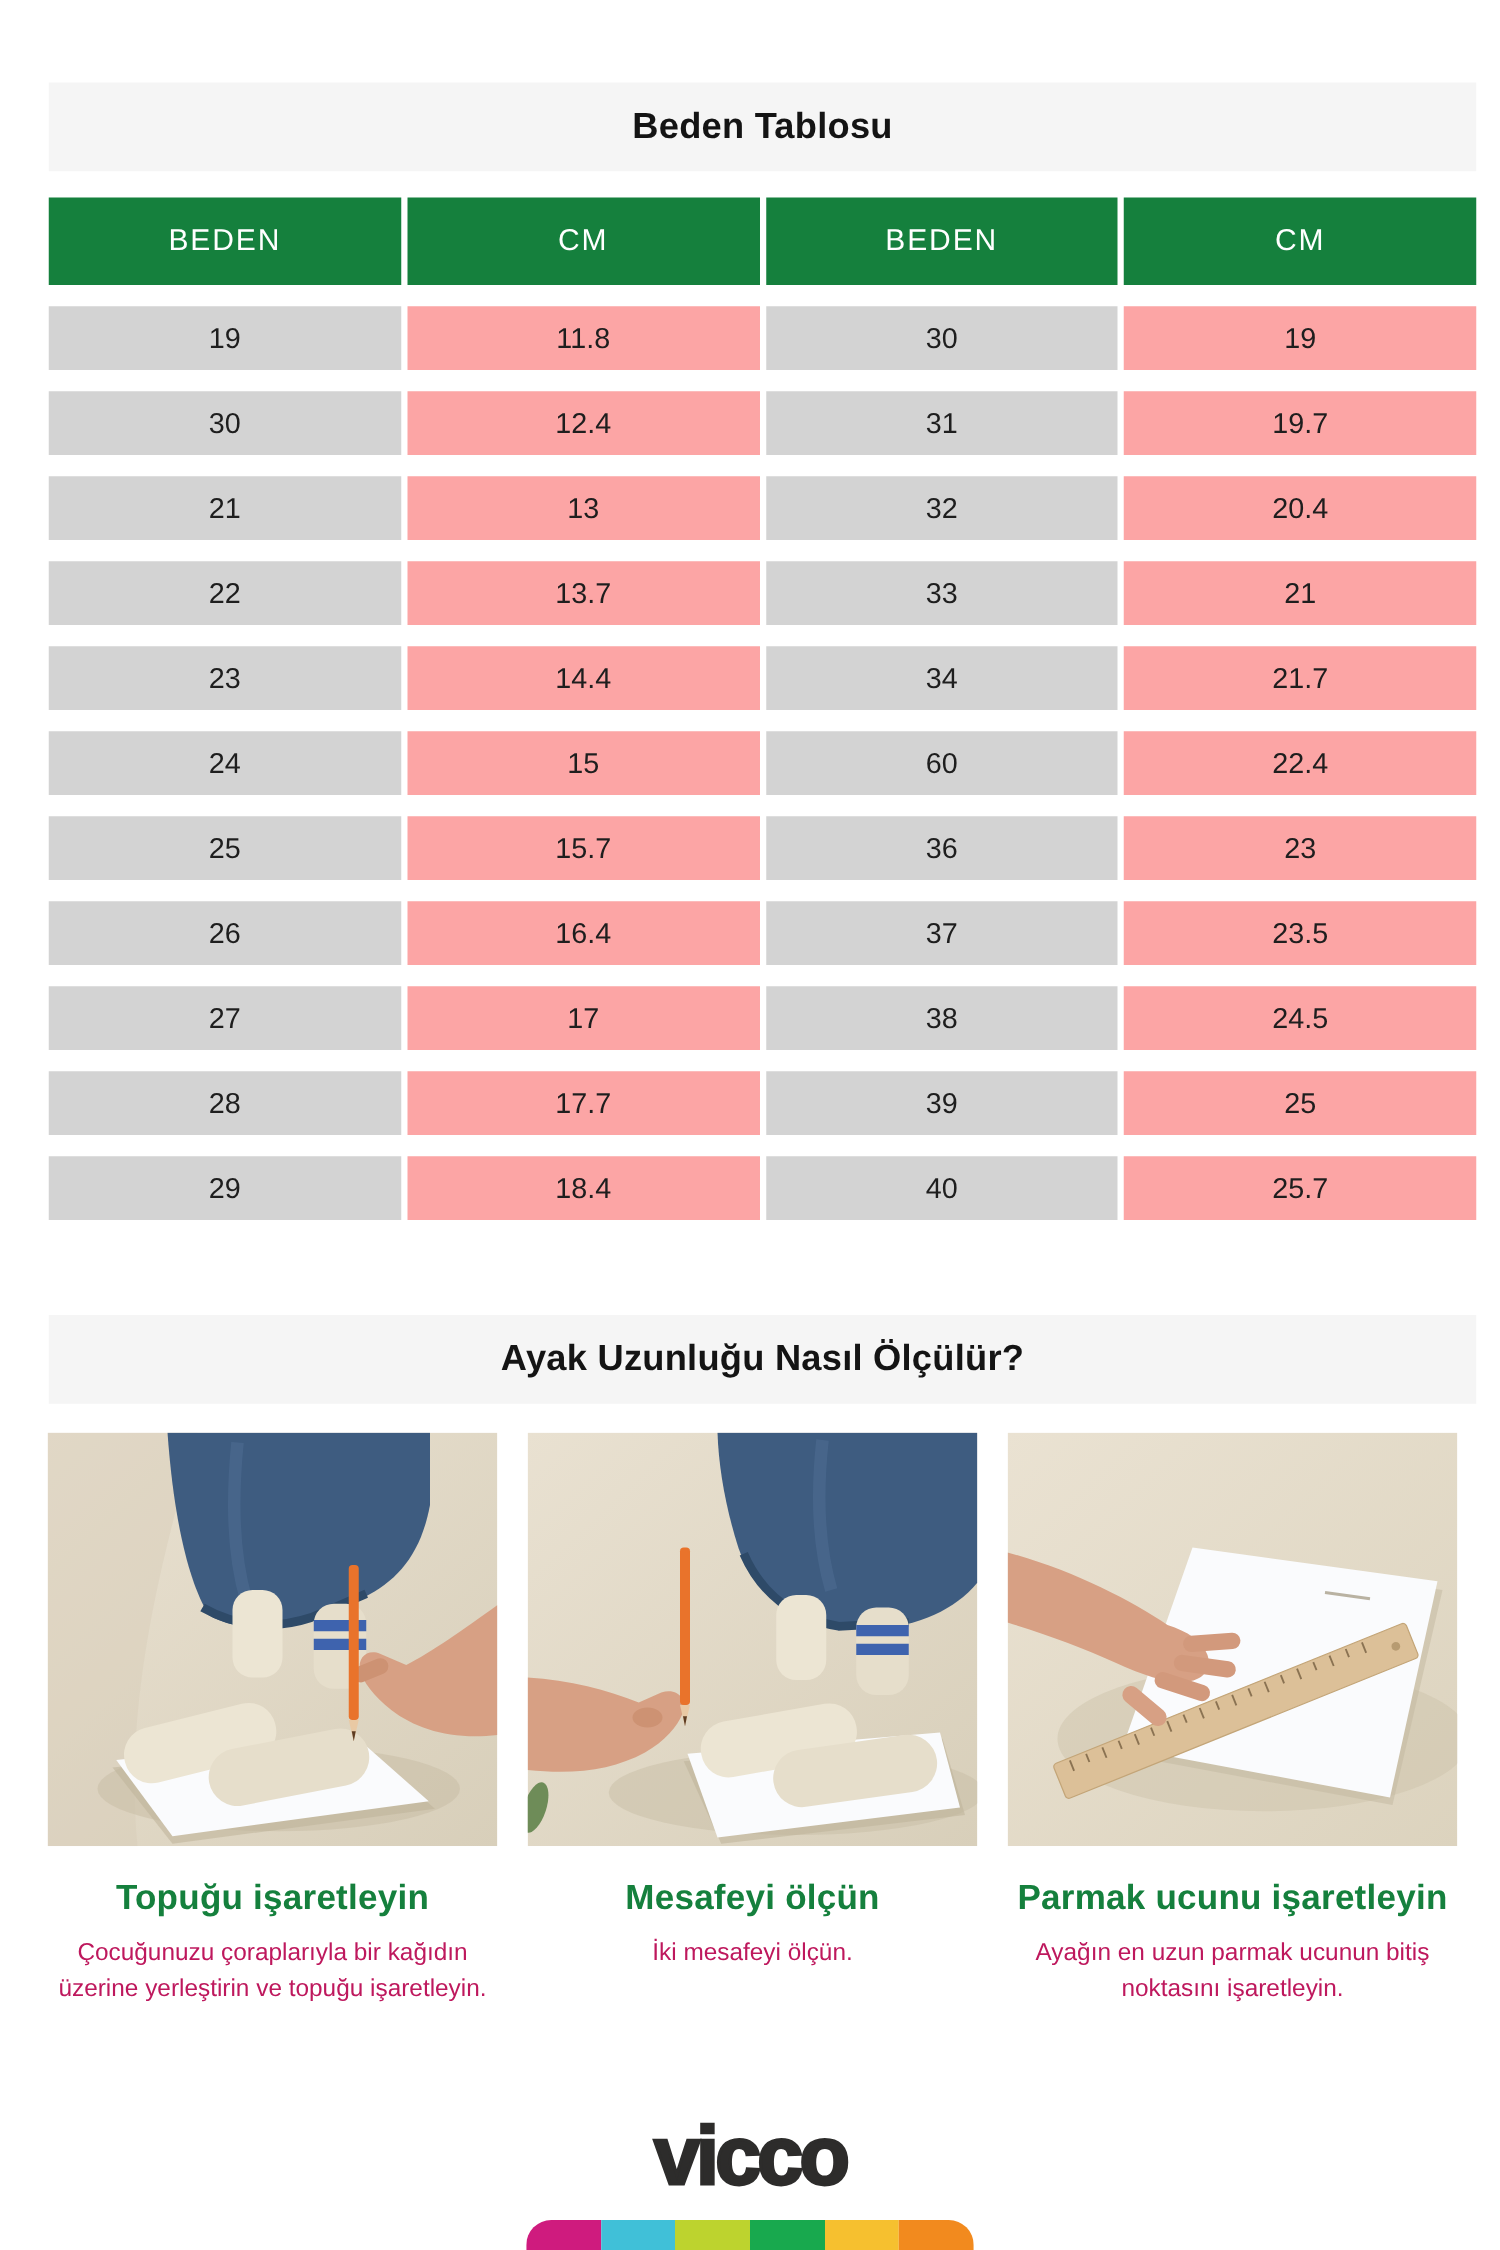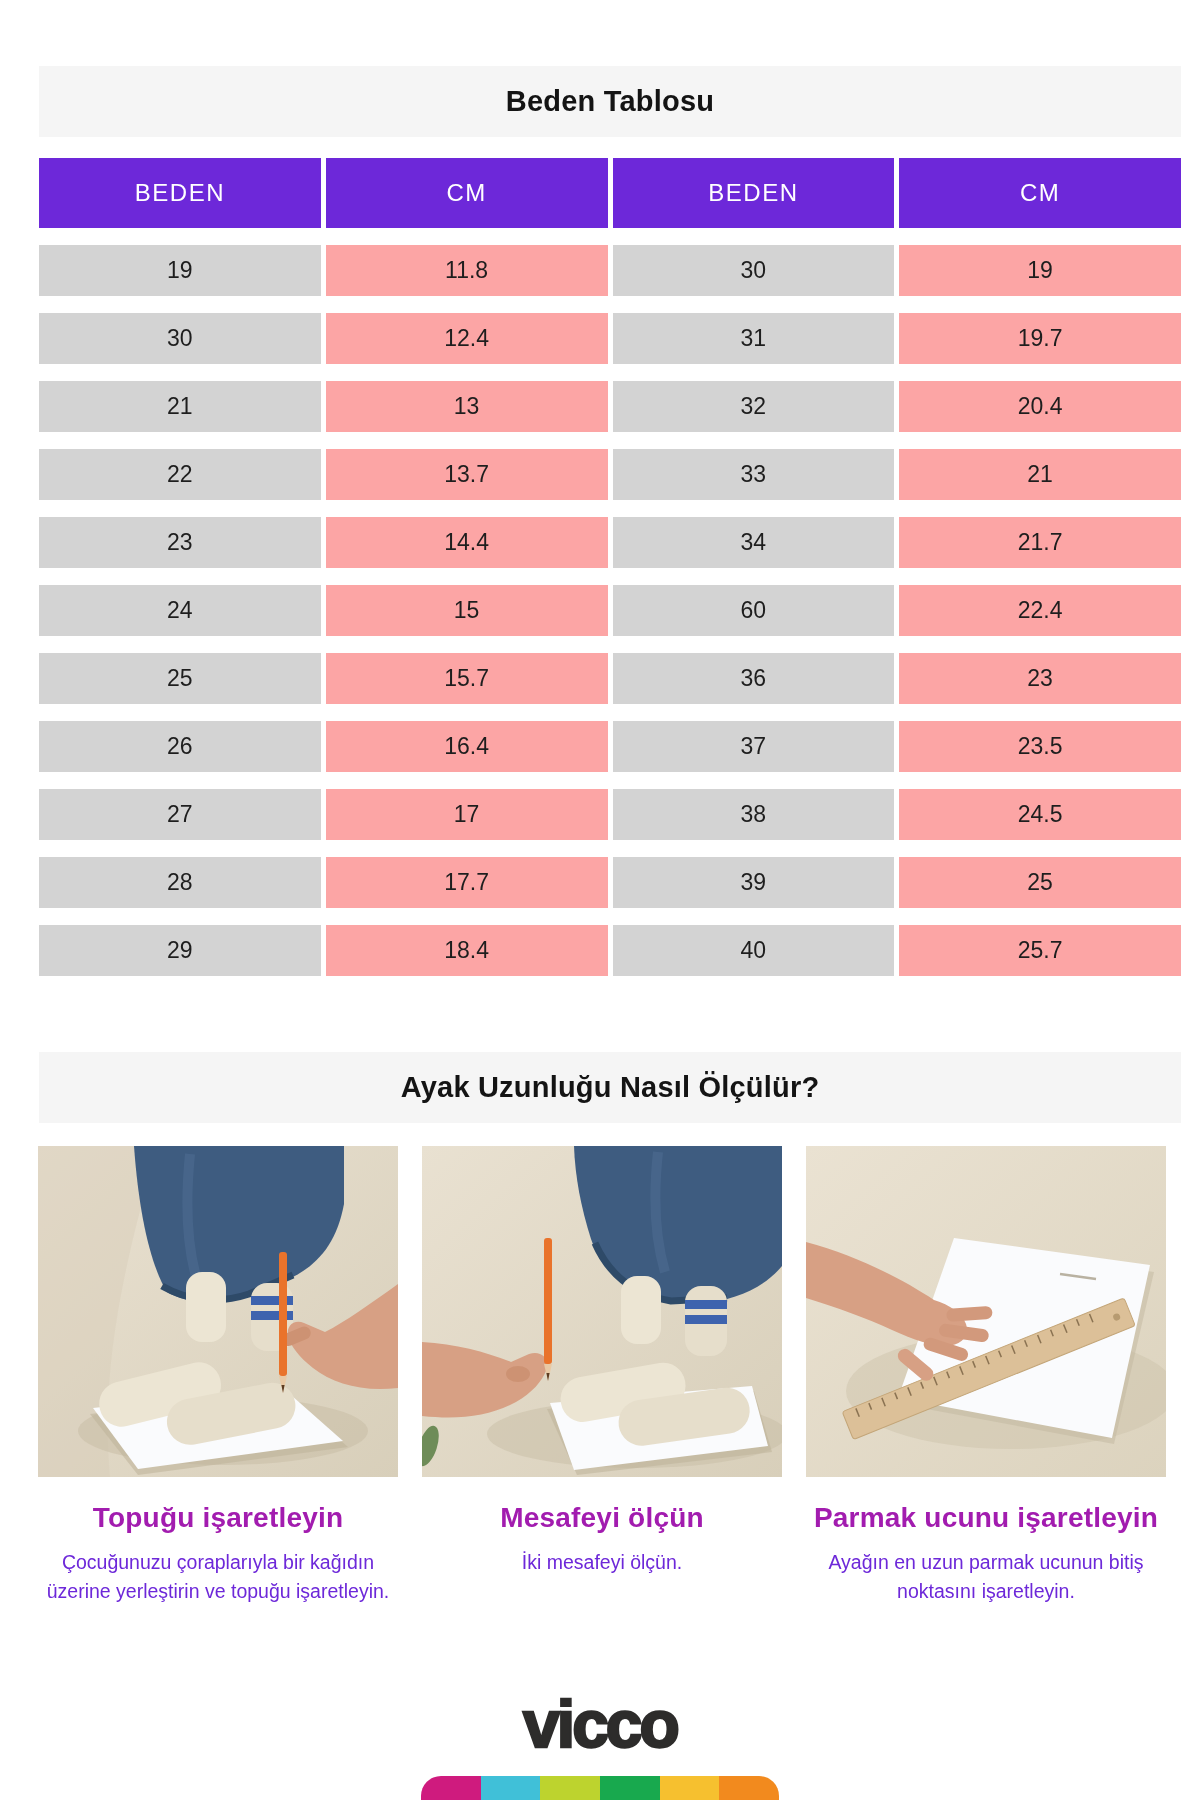--- a/index.html
+++ b/index.html
@@ -21,21 +21,21 @@
   .section-band { top:1052px; }
 
   
   .size-table {
     position:absolute; left:39px; top:158px; width:1142px;
     display:grid; grid-template-columns:repeat(4,1fr);
     grid-template-rows:70px repeat(11,64px);
     column-gap:5px; row-gap:4px;
   }
   .size-table .th {
-    background:#6d28d9; color:#ffffff;
+    background:#15803d; color:#ffffff;
     display:flex; align-items:center; justify-content:center;
     font-size:24px; font-weight:400; letter-spacing:1.5px;
   }
   .size-table .td {
     display:flex; align-items:center; justify-content:center;
     font-size:23px; color:#1e1e1e;margin-top:13px;
   }
   .size-table .td.size { background:#d3d3d3; }
   .size-table .td.cm   { background:#fca5a5; }
 
@@ -47,25 +47,25 @@
   .photo { width:100%; height:331px; overflow:hidden; }
   .photo svg { display:block; width:100%; height:100%; }
 
   
   .captions {
     position:absolute; left:38px; top:1502px; width:1128px;
     display:grid; grid-template-columns:repeat(3,1fr); column-gap:24px;
   }
   .caption { text-align:center; }
   .caption h3 {
-    font-size:28px; font-weight:700; color:#a21caf; margin-bottom:14px;
+    font-size:28px; font-weight:700; color:#15803d; margin-bottom:14px;
     letter-spacing:.2px;
   }
   .caption p {
-    font-size:19.5px; line-height:1.5; color:#6d28d9;
+    font-size:19.5px; line-height:1.5; color:#be185d;
     max-width:352px; margin:0 auto;
   }
 
   
   .brand-logo {
     position:absolute; left:0; top:1688px; width:1200px; height:72px;
     display:flex; align-items:center; justify-content:center;
     font-size:66px; font-weight:700; color:#2d2c2b;
     letter-spacing:-3px;
     -webkit-text-stroke:2.5px #2d2c2b;

